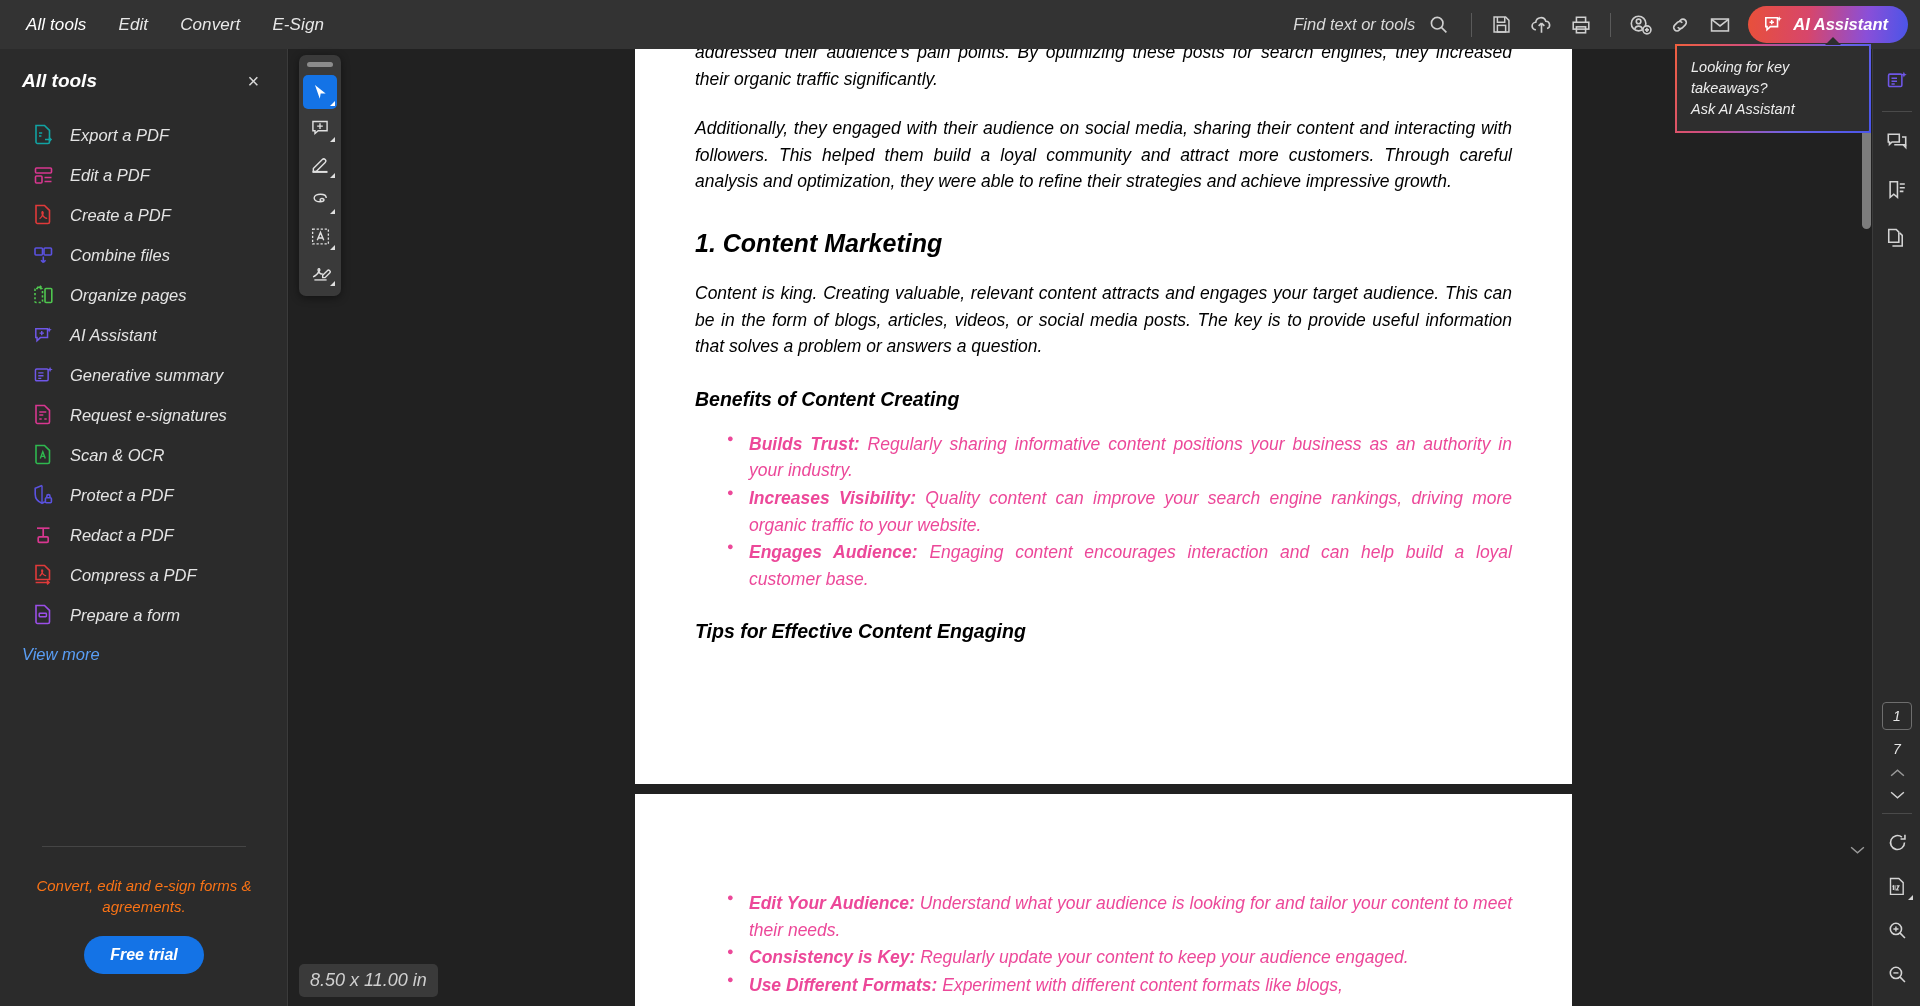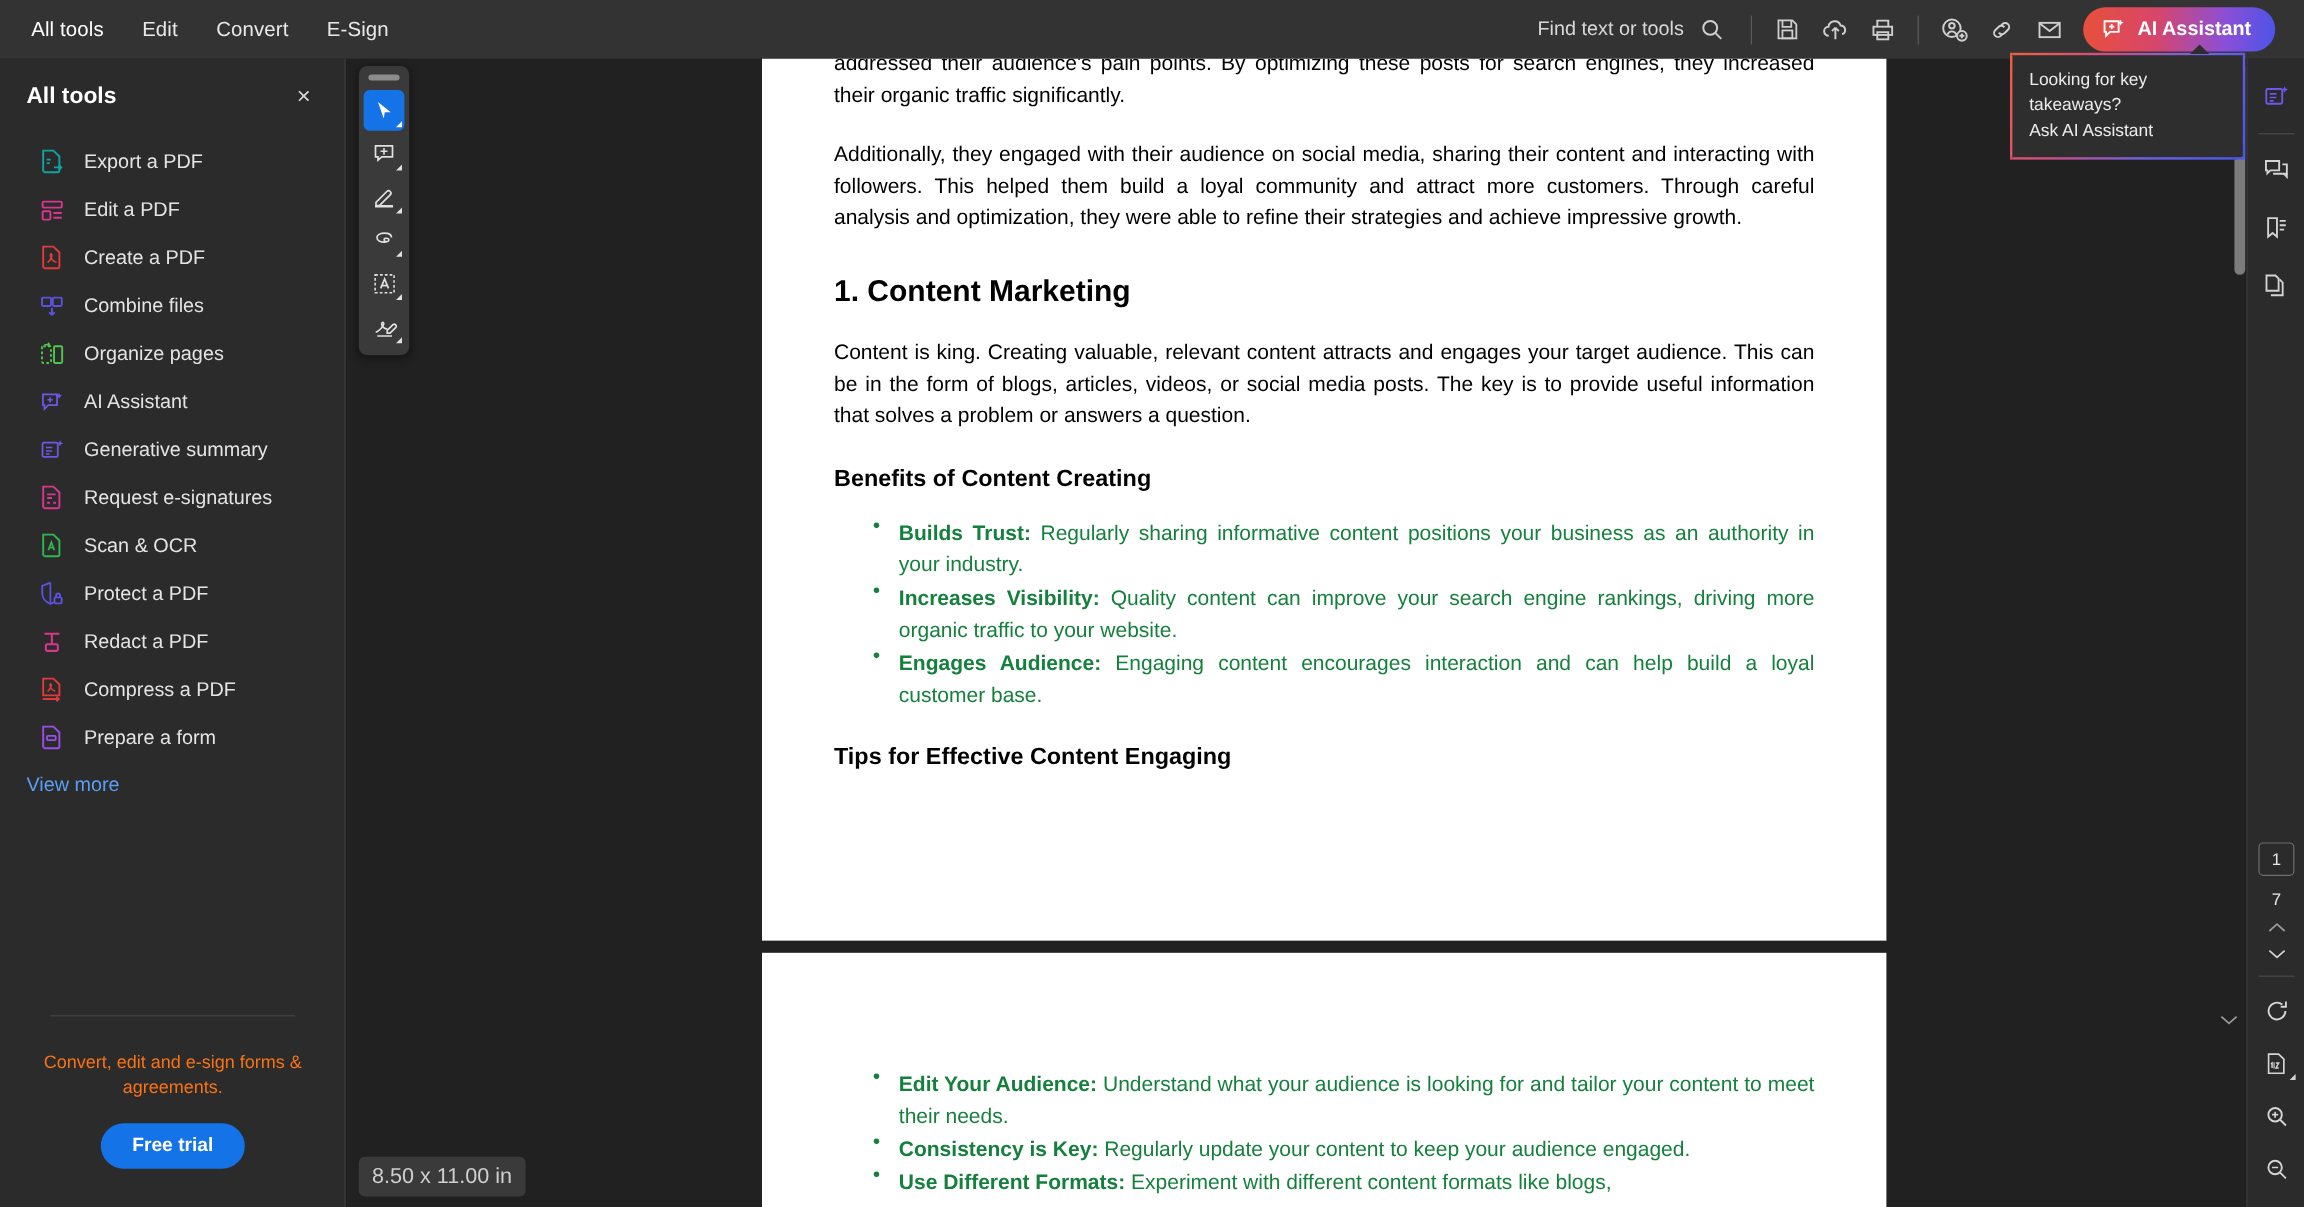--- a/index.html
+++ b/index.html
@@ -2,36 +2,36 @@
 <html><head>
 <meta charset="utf-8">
 <style>
   * { box-sizing: border-box; margin: 0; padding: 0; }
   html, body {
     width: 1920px; height: 1006px;
     background: #1f1f1f;
     font-family: "Liberation Sans", sans-serif;
     overflow: hidden;
   }
-  .app { position: relative; width: 1920px; height: 874px; background: #1f1f1f; }
+  .app { position: relative; width: 1920px; height: 874px; background: #1f1f1f; font-style: italic; }
 
   
   .topbar {
     position: absolute; left: 0; top: 0; width: 1920px; height: 49px;
     background: #333333;
     display: flex; align-items: center;
   }
   .topbar-menu { display: flex; align-items: center; padding-left: 12px; gap: 4px; }
   .menu-item {
     color: #e8e8e8; font-size: 17px; padding: 7px 14px; border-radius: 4px;
     white-space: nowrap; letter-spacing: .1px;
   }
   .menu-item.active { color: #ffffff; }
   .topbar-right {
-    margin-left: auto; display: flex; align-items: center; gap: 0; padding-right: 24px;
+    margin-left: auto; display: flex; align-items: center; gap: 0; padding-right: 12px;
   }
   .find-wrap { display: flex; align-items: center; gap: 9px; margin-right: 10px; }
   .find-label { color: #d9d9d9; font-size: 16.5px; white-space: nowrap; }
   .tb-icon {
     width: 40px; height: 40px; display: flex; align-items: center; justify-content: center;
     border-radius: 5px; color: #cfcfcf;
   }
   .tb-sep { width: 1px; height: 24px; background: #5a5a5a; margin: 0 9px; }
   .ai-btn {
     display: flex; align-items: center; gap: 9px;
@@ -113,21 +113,21 @@
   }
   h1.sec {
     font-size: 25px; font-weight: bold; margin: 34px 0 22px 0; color: #000;
   }
   h2.sub {
     font-size: 19.5px; font-weight: bold; margin: 28px 0 20px 0; color: #000;
   }
   ul.blist { list-style: none; margin: 0 0 0 32px; padding: 0; }
   ul.blist li {
     position: relative; padding-left: 22px; margin-bottom: 1px;
-    font-size: 17.5px; line-height: 1.52; text-align: justify; color: #15803d;
+    font-size: 17.5px; line-height: 1.52; text-align: justify; color: #ec4899;
   }
   ul.blist li::before {
     content: "\25CF"; position: absolute; left: 0; top: -1px; font-size: 11px;
   }
   ul.blist li b { font-weight: bold; }
 
   .pagesize-badge {
     position: absolute; left: 10px; bottom: 9px;
     background: #3a3a3a; color: #cfcfcf; font-size: 18px;
     padding: 6px 11px; border-radius: 5px;

